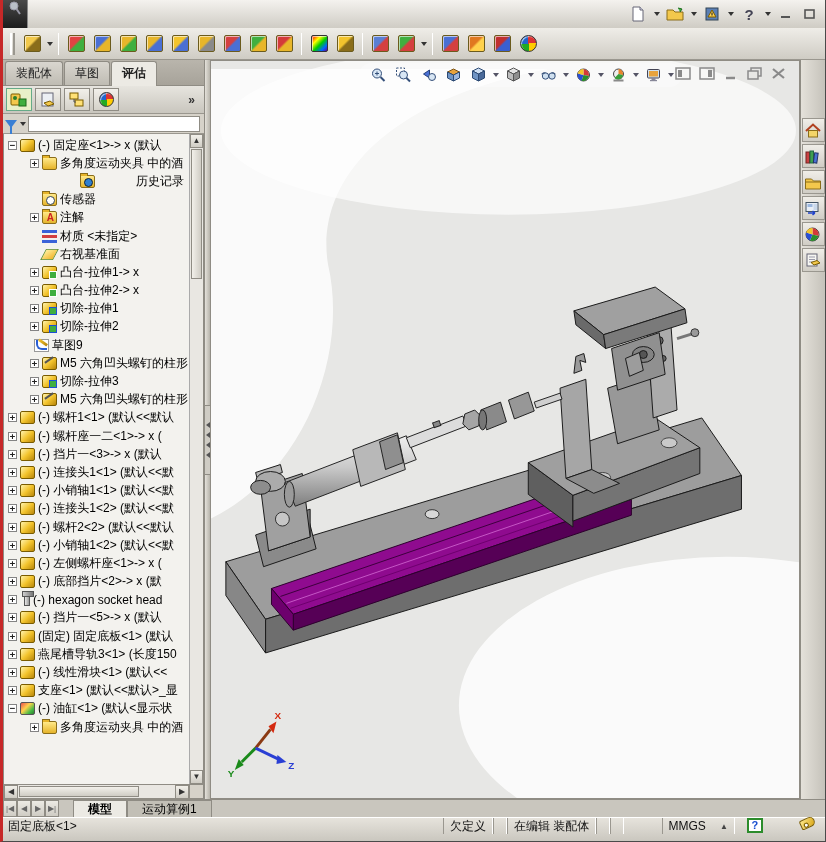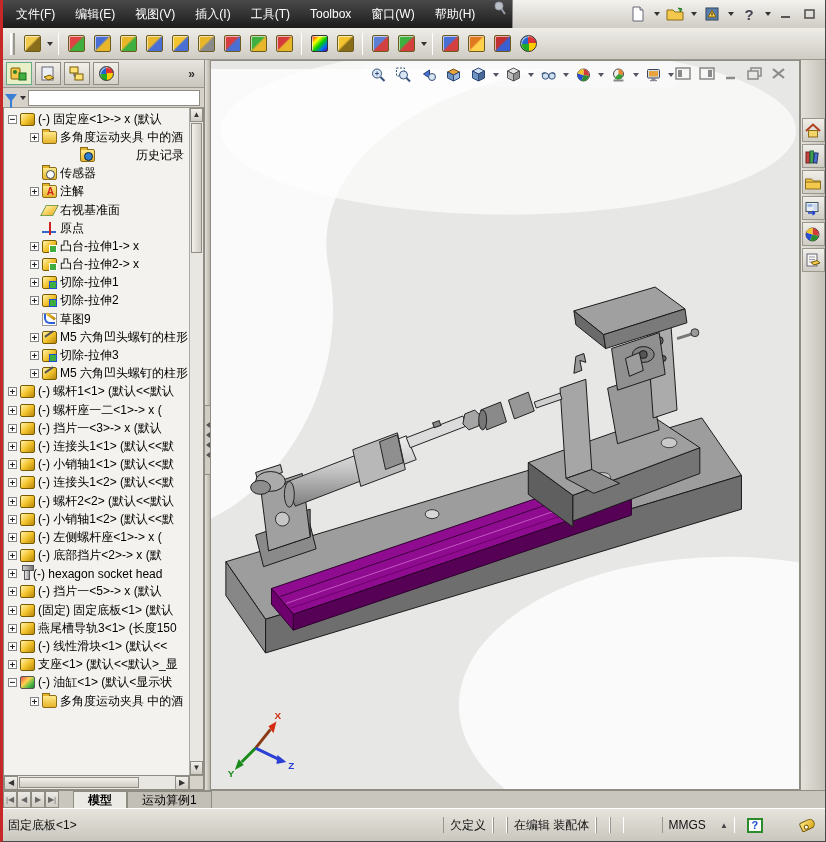--- a/index.html
+++ b/index.html
@@ -89,42 +89,32 @@
   .mdibtn{width:17px;height:15px;display:flex;align-items:center;justify-content:center}
   
   .taskpane{width:25px;flex:0 0 auto;background:linear-gradient(90deg,#e4e1da,#c5c2ba);border-left:1px solid #8f8c84;display:flex;flex-direction:column;align-items:center;padding-top:58px;gap:2px}
   .tpbtn{width:23px;height:24px;border:1px solid #9a978f;background:linear-gradient(180deg,#f0eee8,#d0cdc5);display:flex;align-items:center;justify-content:center}
   
   .bottomtabs{height:18px;flex:0 0 auto;background:#c9c6be;border-top:1px solid #8f8c84;display:flex;align-items:stretch}
   .navbtn{width:14px;border:1px solid #8f8c84;background:linear-gradient(180deg,#eceae4,#cfccc4);color:#666;font-size:8px;display:flex;align-items:center;justify-content:center}
   .mtab{padding:1px 14px;border:1px solid #8f8c84;border-bottom:none;background:#c2bfb6;display:flex;align-items:center;white-space:nowrap}
   .mtab.active{background:#eceae4;font-weight:bold}
   
-  .statusbar{height:33px;flex:0 0 auto;background:linear-gradient(180deg,#e6e3dc,#cac7bf);border-top:1px solid #fff;display:flex;align-items:center;font-size:12px;color:#111}
+  .statusbar{height:24px;flex:0 0 auto;background:linear-gradient(180deg,#e6e3dc,#cac7bf);border-top:1px solid #fff;display:flex;align-items:flex-start;font-size:12px;color:#111}
   .scell{border-left:1px solid #9a978f;border-right:1px solid #fff;height:16px;display:flex;align-items:center;padding:0 6px;white-space:nowrap}
   .sleft{flex:0 0 440px;padding-left:5px}
   .sflex{flex:1}
   .qmark{width:16px;height:15px;border:2px solid #2c8c2c;background:#fff;color:#1a4fd0;font:bold 11px/11px "Liberation Sans",sans-serif;text-align:center}
   .tag{width:15px;height:10px;background:linear-gradient(135deg,#ffe98a,#d8a516);border:1px solid #7a5c00;border-radius:2px 5px 5px 2px;position:relative;transform:rotate(-25deg)}
   .tag::before{content:"";position:absolute;left:2px;top:3px;width:3px;height:3px;border-radius:50%;background:#fff;border:1px solid #7a5c00}
 </style>
 </head>
 <body>
 
 <div class="titlebar">
-  <div class="menus" id="menubar">
-      <span class="menu-item">文件(F)</span>
-      <span class="menu-item">编辑(E)</span>
-      <span class="menu-item">视图(V)</span>
-      <span class="menu-item">插入(I)</span>
-      <span class="menu-item">工具(T)</span>
-      <span class="menu-item">Toolbox</span>
-      <span class="menu-item">窗口(W)</span>
-      <span class="menu-item">帮助(H)</span>
-    </div>
   <svg class="pin" viewBox="0 0 16 16">
       <circle cx="7" cy="6" r="4" fill="#cfd6e0" stroke="#aab"></circle>
       <line x1="9.5" y1="9" x2="13" y2="14" stroke="#aab" stroke-width="2"></line>
     </svg>
   <div class="tb-right">
     <span class="tb-ico">
         <svg width="16" height="16" viewBox="0 0 16 16">
           <path d="M3,1 h7 l3,3 v11 h-10 z" fill="#fff" stroke="#667"></path>
           <path d="M10,1 v3 h3" fill="#dde" stroke="#667"></path>
         </svg>
@@ -221,20 +211,25 @@
       <span class="tile" style="background: linear-gradient(135deg, rgb(192, 48, 48) 0%, rgb(192, 48, 48) 45%, rgb(58, 95, 208) 55%, rgb(58, 95, 208) 100%);"></span>
     </span>
     <span class="tbtn">
       <span class="tile sphere"></span>
     </span>
   </div>
 
 <div class="mid">
 
   <div class="panel">
+    <div class="cmtabs" id="cmtabs">
+        <span class="cmtab">装配体</span>
+        <span class="cmtab">草图</span>
+        <span class="cmtab active">评估</span>
+      </div>
     <div class="fmbar">
       <span class="fmbtn pressed">
           <svg width="18" height="16" viewBox="0 0 18 16">
             <rect x="1" y="2" width="9" height="11" rx="1" fill="#f3c84c" stroke="#7a5c00"></rect>
             <rect x="9" y="7" width="7" height="7" fill="#3faf3f" stroke="#1a6a1a"></rect>
             <circle cx="5" cy="6" r="2" fill="#2a7f2a"></circle>
           </svg>
         </span>
       <span class="fmbtn">
           <svg width="18" height="16" viewBox="0 0 18 16">
@@ -281,49 +276,49 @@
             <span class="ic ic-sensors"></span>
             <span class="lbl">传感器</span>
           </div>
           <div class="trow" style="padding-left: 26px;">
             <span class="exp">+</span>
             <span class="ic ic-annotations"></span>
             <span class="lbl">注解</span>
           </div>
           <div class="trow" style="padding-left: 26px;">
             <span style="width: 9px; flex: 0 0 auto;"></span>
+            <span class="ic ic-material"></span>
+            <span class="lbl">材质 &lt;未指定&gt;</span>
+          </div>
+          <div class="trow" style="padding-left: 26px;">
+            <span style="width: 9px; flex: 0 0 auto;"></span>
             <span class="ic ic-plane"></span>
             <span class="lbl">右视基准面</span>
           </div>
           <div class="trow" style="padding-left: 26px;">
-            <span style="width: 9px; flex: 0 0 auto;"></span>
-            <span class="ic ic-origin"></span>
-            <span class="lbl">原点</span>
-          </div>
-          <div class="trow" style="padding-left: 26px;">
             <span class="exp">+</span>
             <span class="ic ic-boss"></span>
             <span class="lbl">凸台-拉伸1-&gt; x</span>
           </div>
           <div class="trow" style="padding-left: 26px;">
             <span class="exp">+</span>
             <span class="ic ic-boss"></span>
             <span class="lbl">凸台-拉伸2-&gt; x</span>
           </div>
           <div class="trow" style="padding-left: 26px;">
             <span class="exp">+</span>
             <span class="ic ic-cut"></span>
             <span class="lbl">切除-拉伸1</span>
           </div>
           <div class="trow" style="padding-left: 26px;">
             <span class="exp">+</span>
             <span class="ic ic-cut"></span>
             <span class="lbl">切除-拉伸2</span>
           </div>
-          <div class="trow" style="padding-left: 26px; align-items: center;">
+          <div class="trow" style="padding-left: 18px; align-items: center;">
             <span style="width: 9px; flex: 0 0 auto;"></span>
             <span class="ic ic-sketch"></span>
             <span class="lbl">草图9</span>
           </div>
           <div class="trow" style="padding-left: 26px;">
             <span class="exp">+</span>
             <span class="ic ic-hole"></span>
             <span class="lbl">M5 六角凹头螺钉的柱形</span>
           </div>
           <div class="trow" style="padding-left: 26px;">

